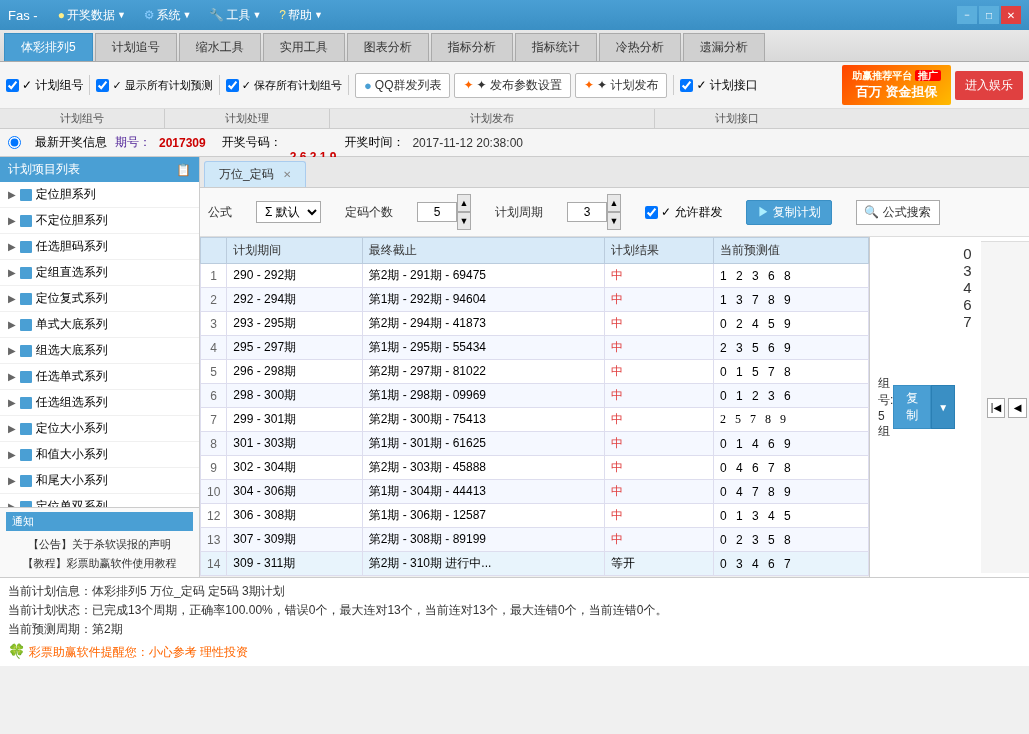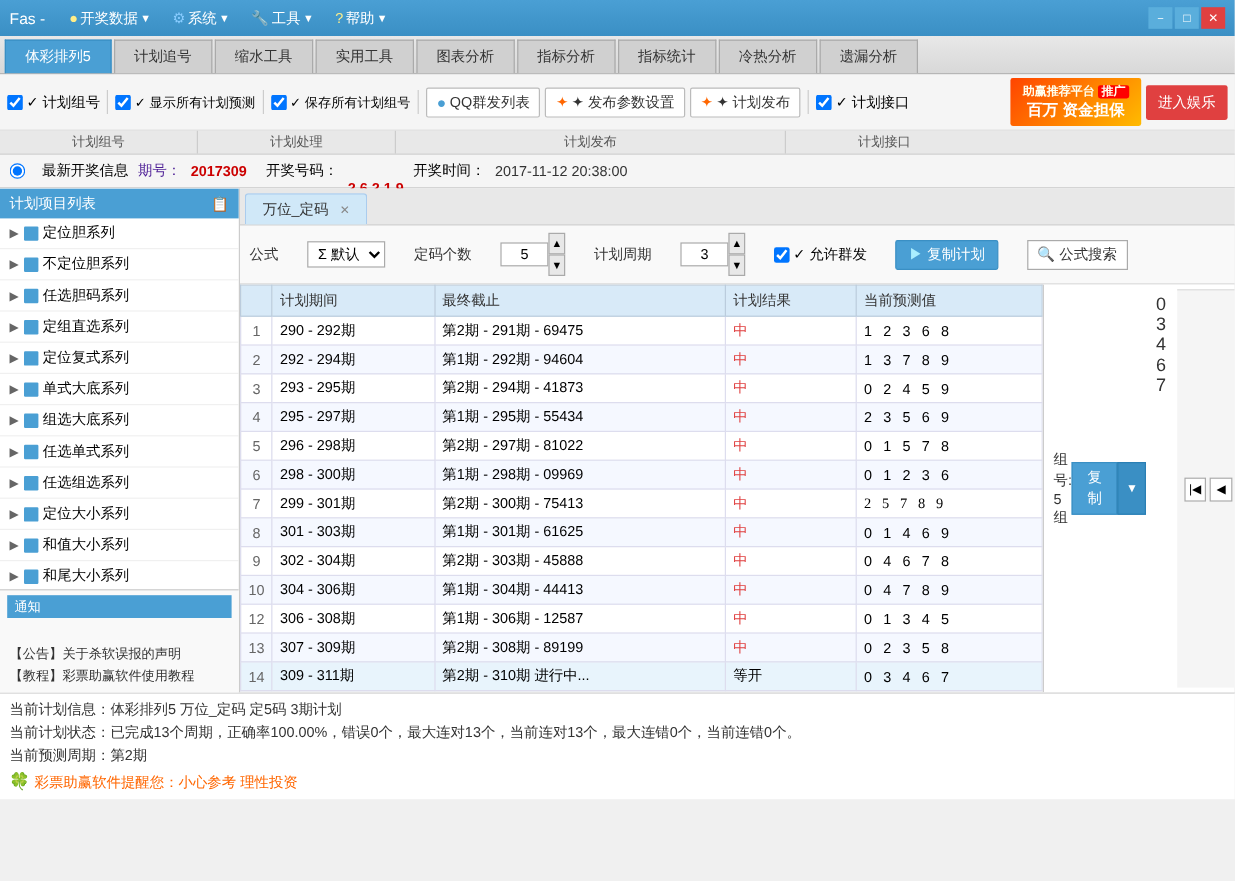--- a/index.html
+++ b/index.html
@@ -85,27 +85,28 @@
     .sidebar-notice {
       border-top: 1px solid #ccc;
       padding: 4px 6px;
       background: #f9f9f9;
     }
     .sidebar-notice-title {
       background: #4a9fd4;
       color: white;
       padding: 2px 6px;
       font-size: 11px;
-      margin-bottom: 20px;
+      margin-bottom: 4px;
     }
     .sidebar-notice-item {
       font-size: 11px;
       color: #333;
       padding: 2px 2px;
       cursor: pointer;
+      text-align: center;
     }
 
     
     .content-area {
       flex: 1;
       display: flex;
       flex-direction: column;
       background: #f0f0f0;
       overflow: hidden;
     }

